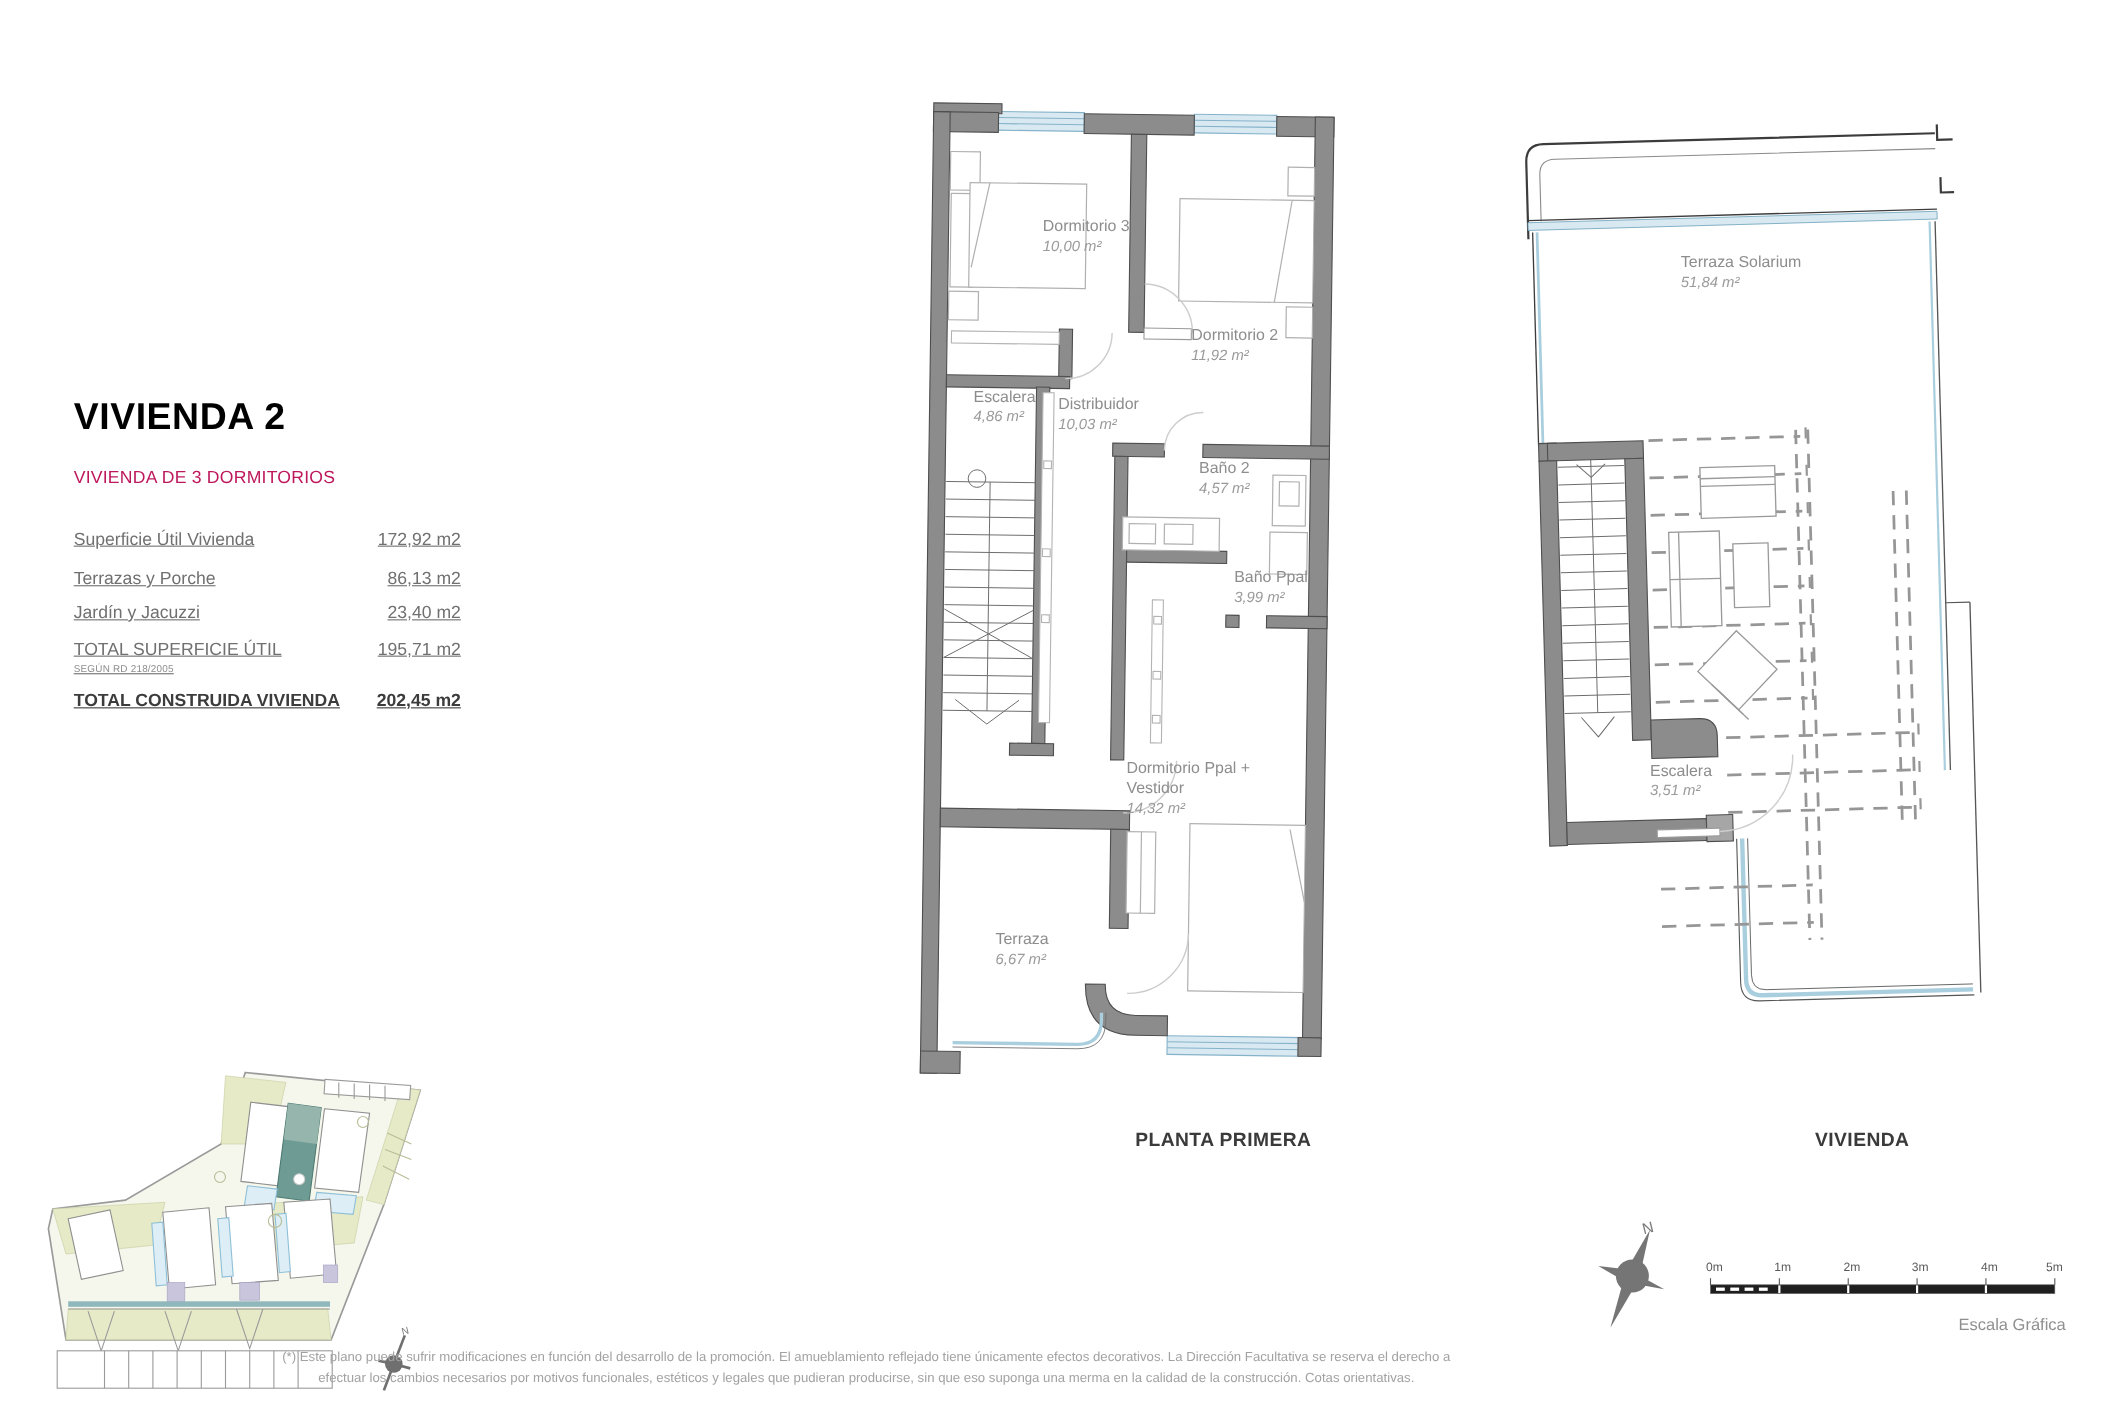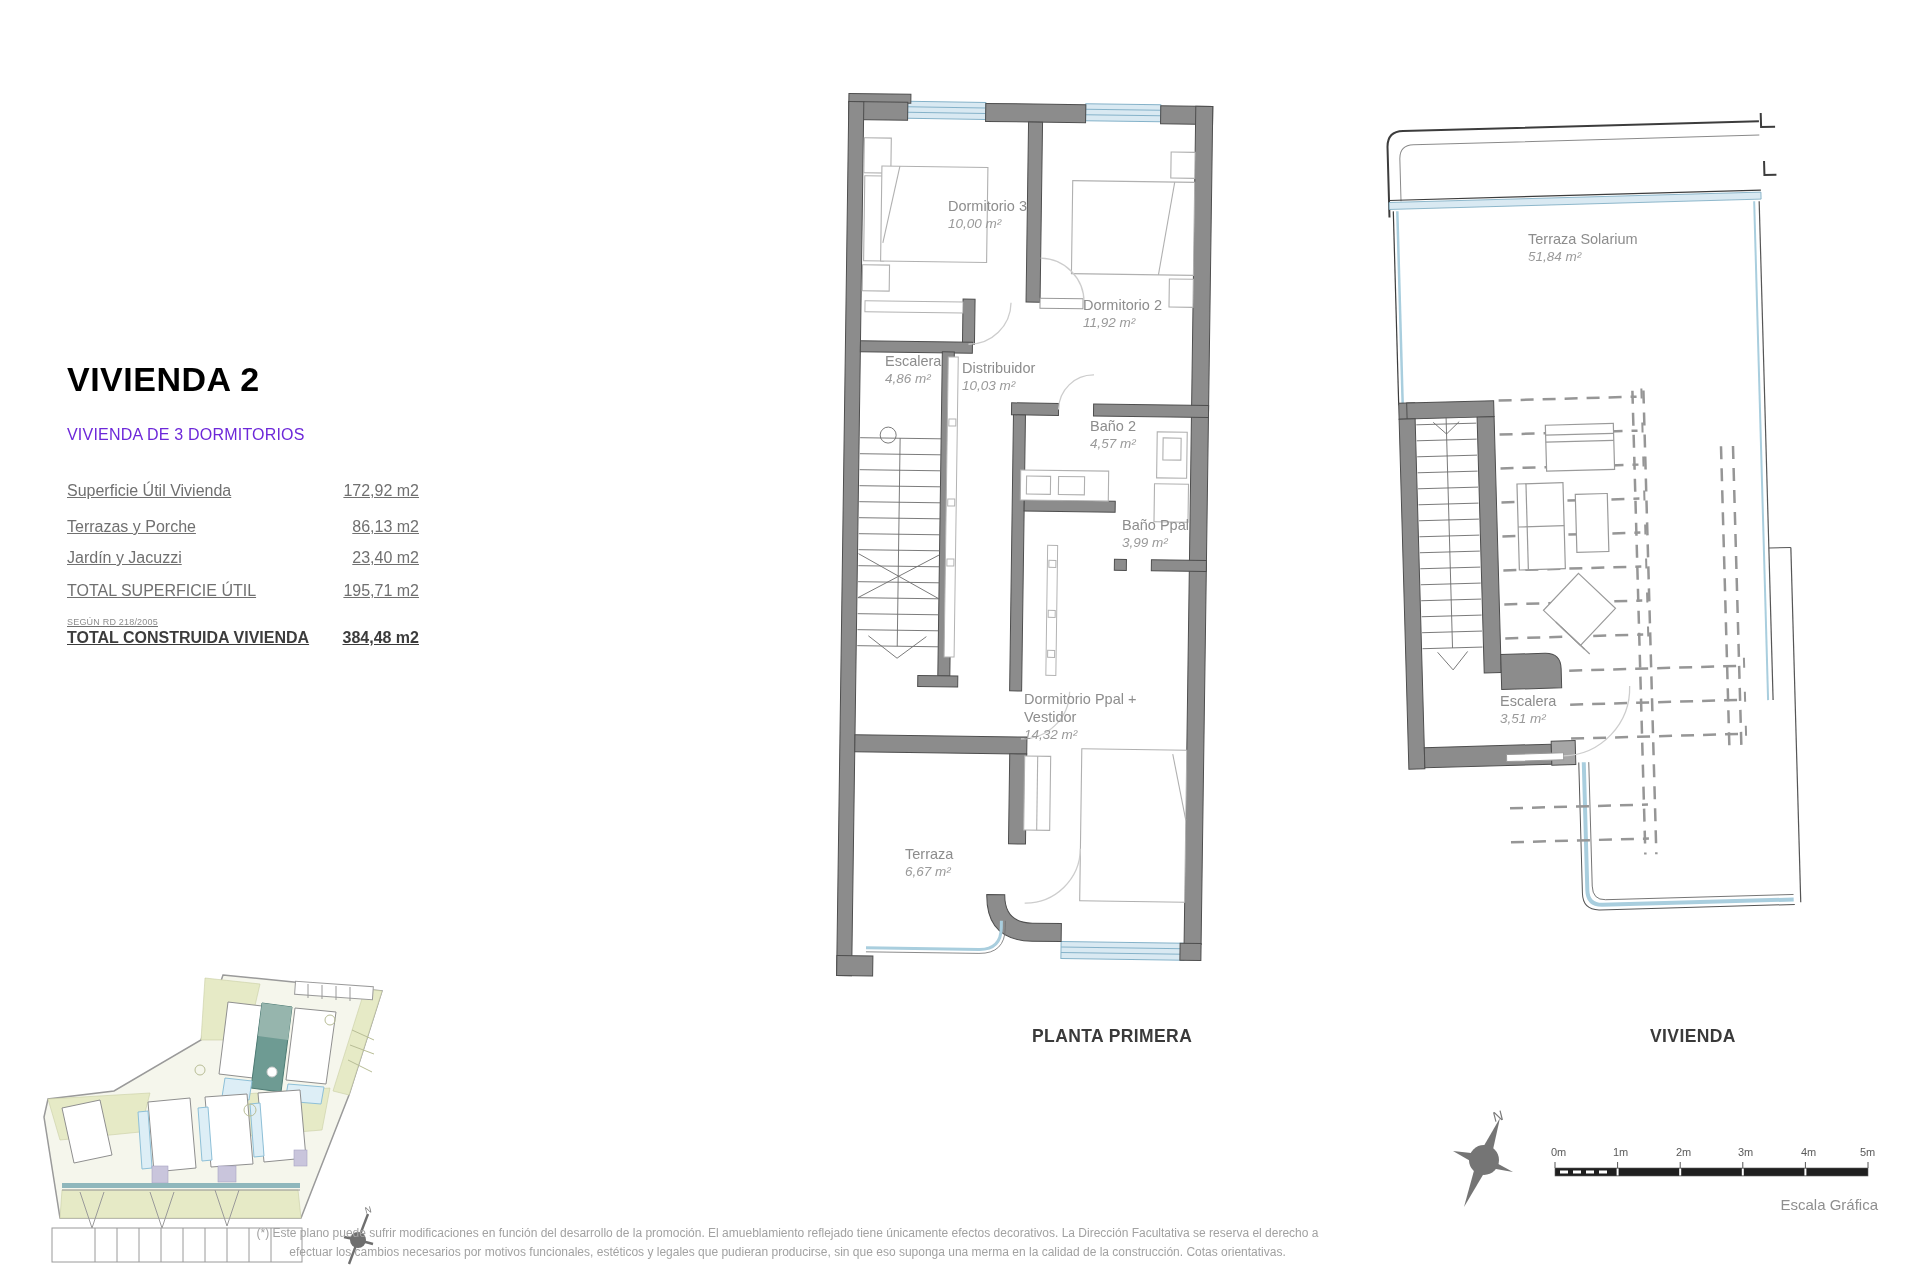--- a/index.html
+++ b/index.html
@@ -3,24 +3,24 @@
 <meta charset="utf-8">
 <style>
   html,body{margin:0;padding:0;width:1920px;height:1280px;background:#ffffff;
     font-family:"Liberation Sans",sans-serif;position:relative;overflow:hidden;}
   #plan-svg{position:absolute;left:0;top:0;}
   .room-label{position:absolute;color:#8d8d8d;font-size:14.5px;line-height:1.25;white-space:nowrap;}
   .room-label .rname{display:block;}
   .room-label .rarea{display:block;font-style:italic;font-size:13.5px;color:#9a9a9a;margin-top:1px;}
   .plan-caption{position:absolute;font-weight:bold;font-size:17.5px;color:#3a3a3a;letter-spacing:.4px;white-space:nowrap;}
   .panel-title{position:absolute;left:67px;top:360px;font-size:34px;font-weight:bold;color:#000000;letter-spacing:.5px;}
-  .panel-sub{position:absolute;left:67px;top:426px;font-size:16px;color:#6d28d9;letter-spacing:.2px;}
+  .panel-sub{position:absolute;left:67px;top:426px;font-size:16px;color:#be185d;letter-spacing:.2px;}
   .srow{position:absolute;left:67px;width:352px;display:flex;justify-content:space-between;
     font-size:16px;color:#707070;text-decoration:underline;}
-  .srow .note{display:block;font-size:9px;color:#8d8d8d;margin-top:17px;letter-spacing:.2px;}
+  .srow .note{display:block;font-size:9px;color:#8d8d8d;margin-top:3px;letter-spacing:.2px;}
   .srow.total{font-weight:bold;color:#3c3c3c;}
   .tick{position:absolute;font-size:11px;color:#5a5a5a;}
   .escala{position:absolute;left:1760px;top:1196px;width:118px;text-align:right;font-size:15px;color:#8f8f8f;}
   .footnote{position:absolute;left:0;top:1224px;width:1575px;text-align:center;font-size:12px;
     color:#a2a2a2;line-height:1.55;}
   .nlabel{position:absolute;font-size:14px;color:#7a7a7a;transform:rotate(-14deg);}
   .nlabel.mini{font-size:9px;}
 </style>
 </head>
 <body>
@@ -357,21 +357,21 @@
 </div>
 <div class="srow" style="top:582px">
   <span>
     <span>TOTAL SUPERFICIE ÚTIL</span>
     <span class="note">SEGÚN RD 218/2005</span>
   </span>
   <span>195,71 m2</span>
 </div>
 <div class="srow total" style="top:629px">
   <span>TOTAL CONSTRUIDA VIVIENDA</span>
-  <span>384,48 m2</span>
+  <span>202,45 m2</span>
 </div>
 
 <div class="room-label" style="left:948px;top:197px">
   <span class="rname">Dormitorio 3</span>
   <span class="rarea">10,00 m²</span>
 </div>
 <div class="room-label" style="left:1083px;top:296px">
   <span class="rname">Dormitorio 2</span>
   <span class="rarea">11,92 m²</span>
 </div>

